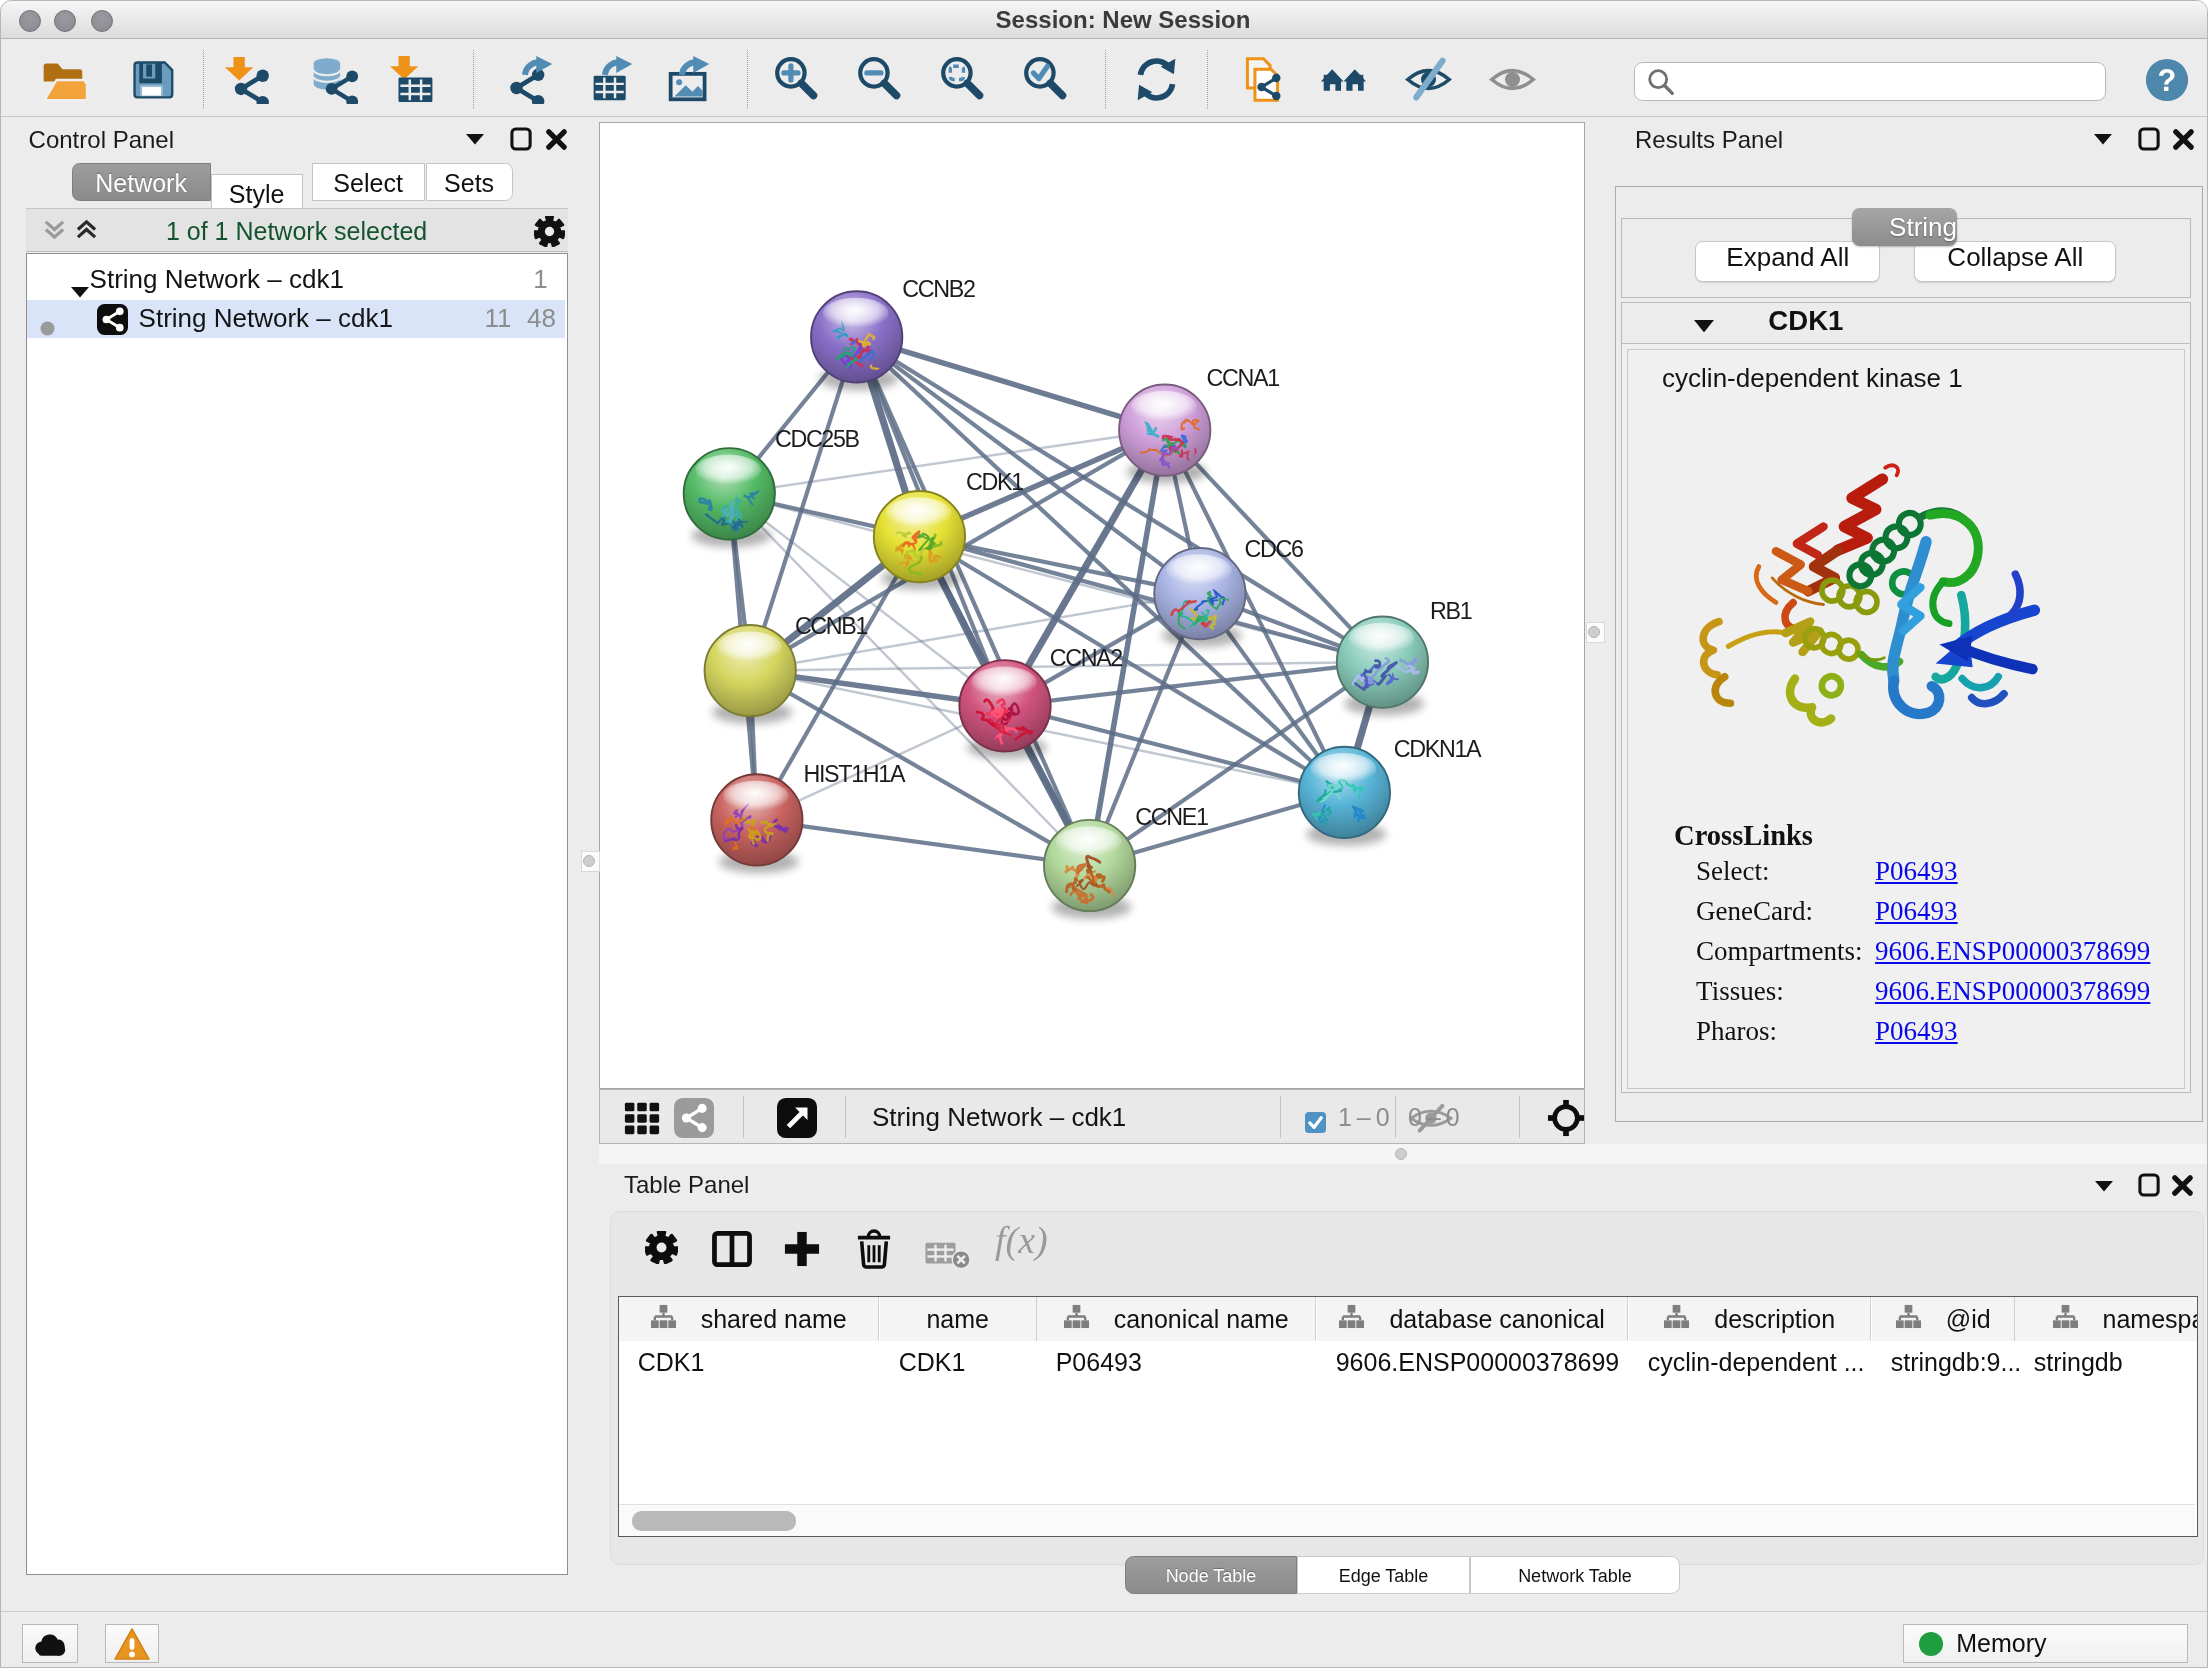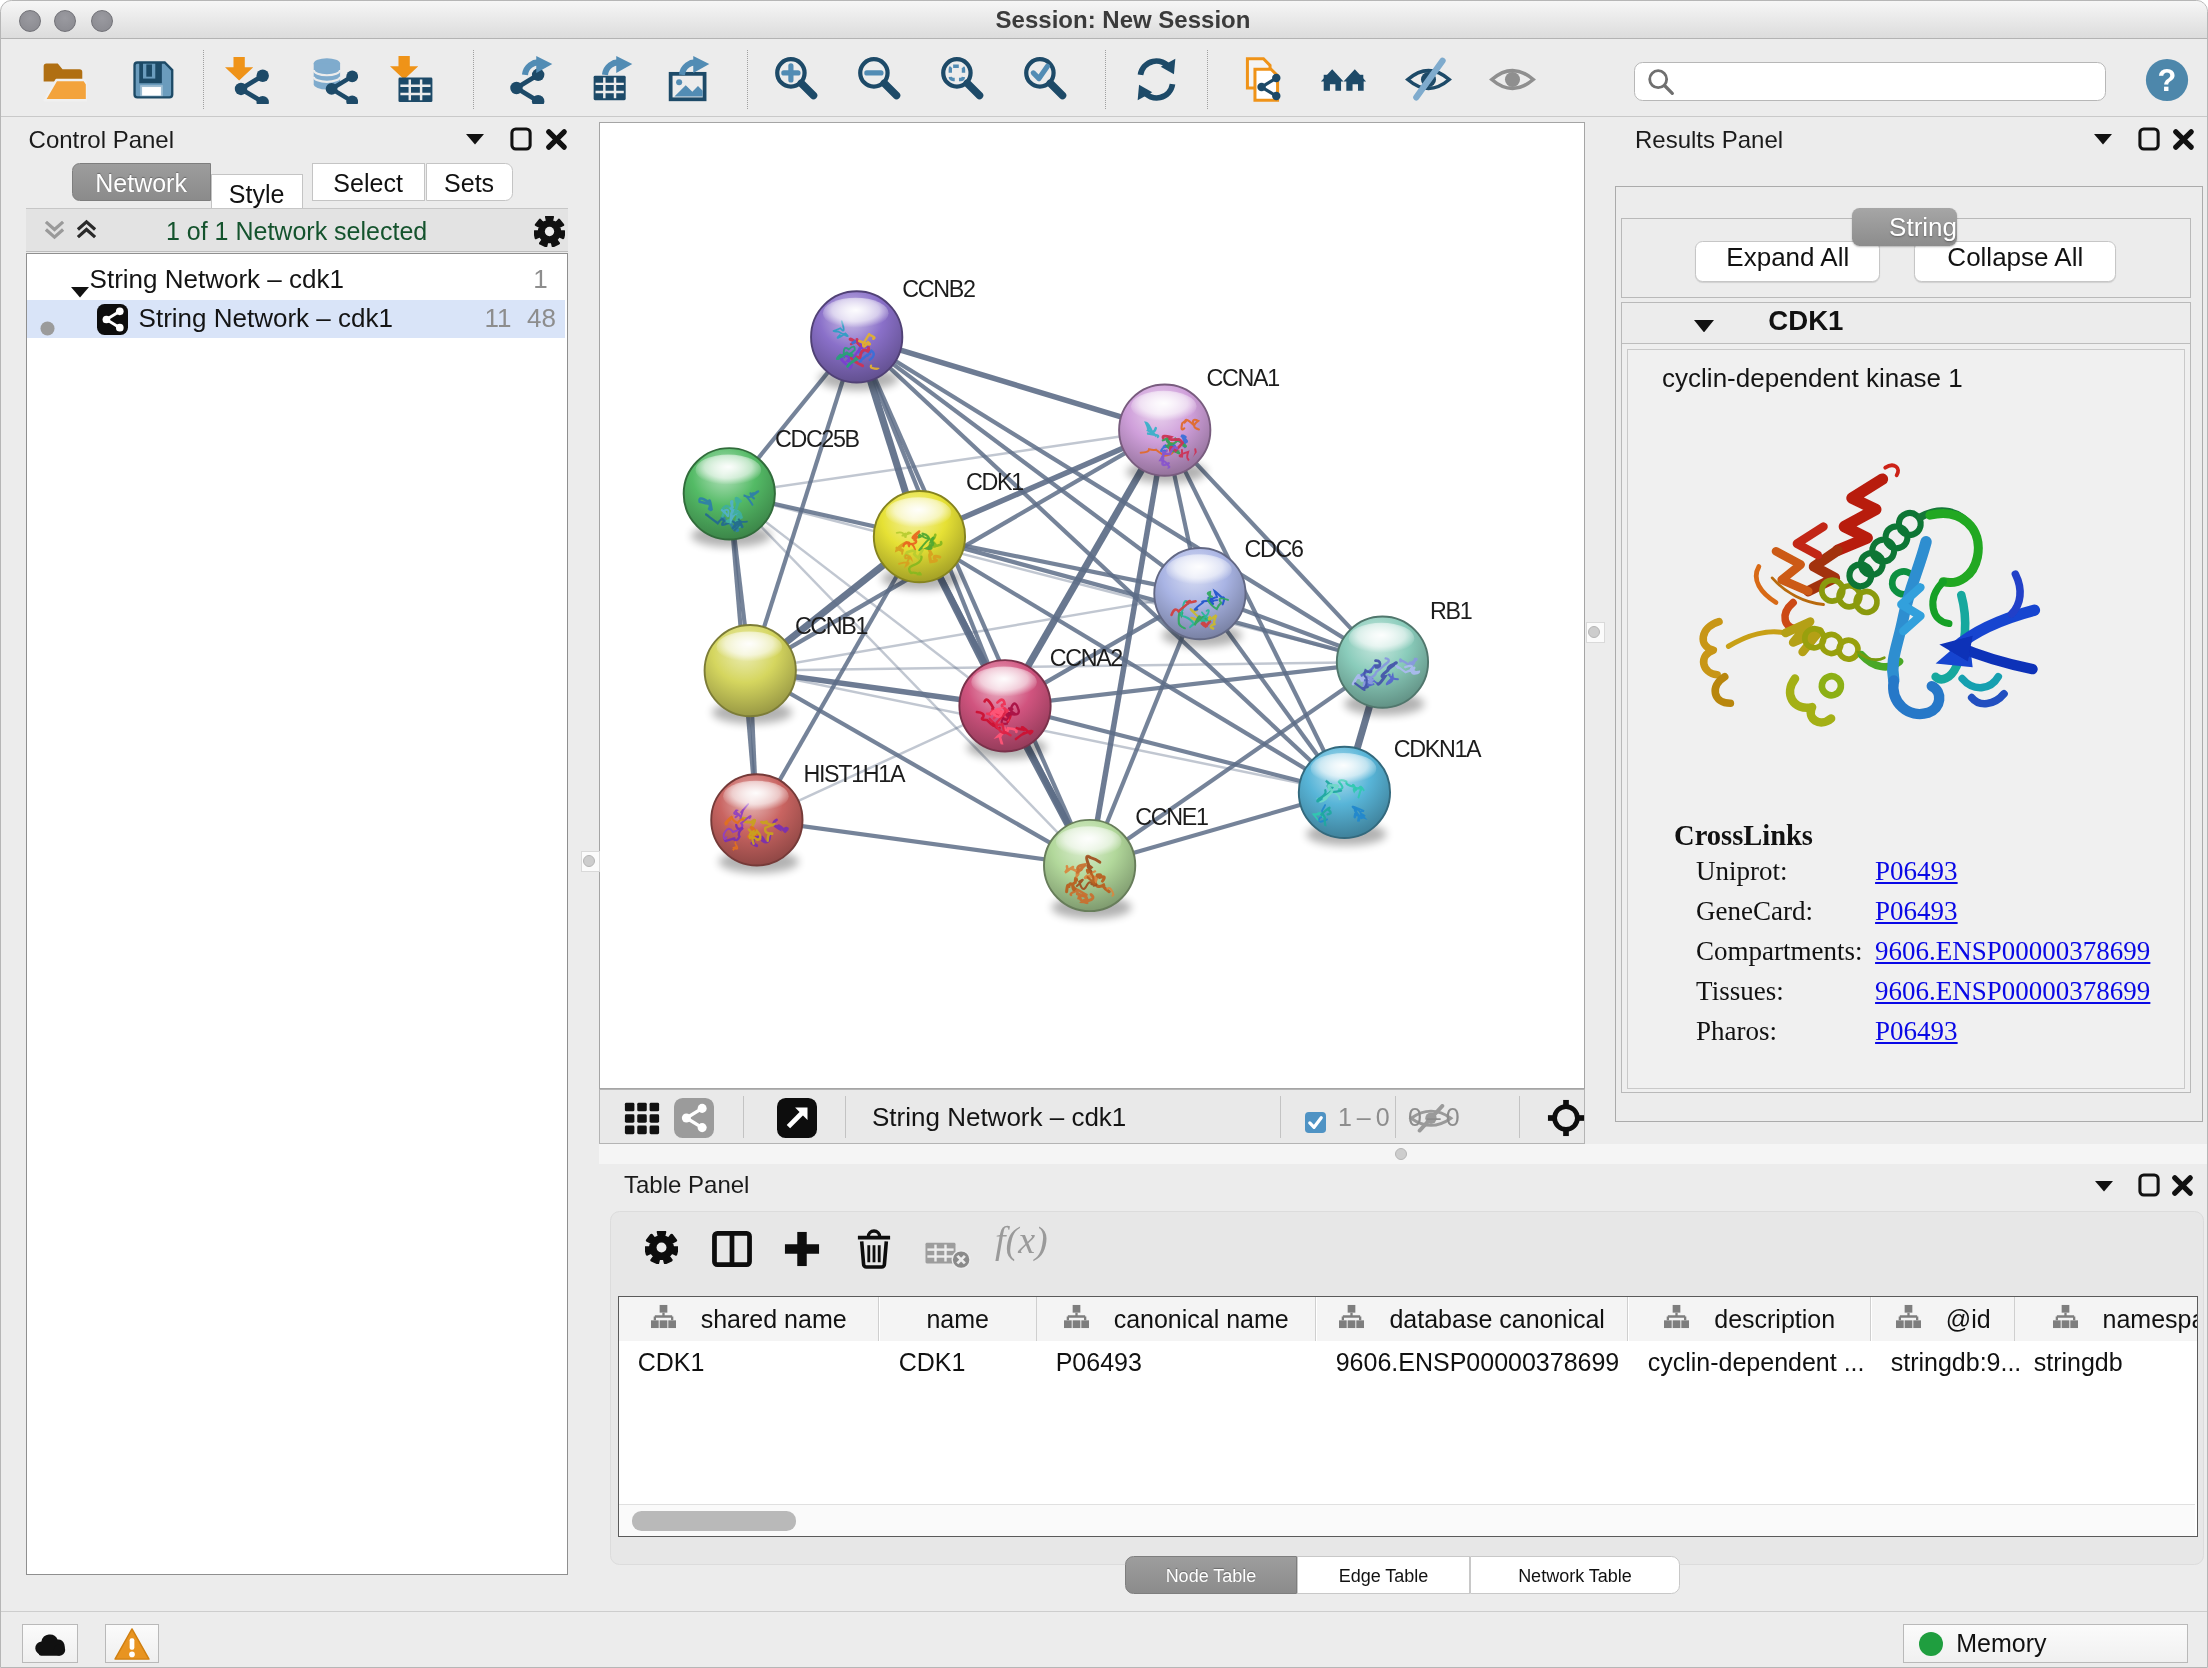--- a/index.html
+++ b/index.html
@@ -817,21 +817,21 @@
               <path d="M340,246 C330,258 314,260 306,250" fill="none" stroke="#2050c0" stroke-width="8" stroke-linecap="round" stroke-linejoin="round"></path>
               <path d="M352,120 C360,136 358,152 348,162" fill="none" stroke="#2340c8" stroke-width="8" stroke-linecap="round" stroke-linejoin="round"></path>
               <path d="M186,202 C196,210 206,212 214,208" fill="none" stroke="#7a9a10" stroke-width="3" stroke-linecap="round" stroke-linejoin="round"></path>
             </g>
             <filter id="softblur">
               <feGaussianBlur stdDeviation="0.7"></feGaussianBlur>
             </filter>
           </svg>
         <div class="abs xl-serif" style="left:46px;top:470px;font-size:28.5px;font-weight:bold;color:#111">CrossLinks</div>
         <div id="xl-rows">
-            <div class="xlrow xl-serif" style="left:68px;top:506px">Uniprot:</div>
+            <div class="xlrow xl-serif" style="left:68px;top:506px">Select:</div>
             <div class="xlrow xl-serif xlink" style="left:247px;top:506px">P06493</div>
             <div class="xlrow xl-serif" style="left:68px;top:546px">GeneCard:</div>
             <div class="xlrow xl-serif xlink" style="left:247px;top:546px">P06493</div>
             <div class="xlrow xl-serif" style="left:68px;top:586px">Compartments:</div>
             <div class="xlrow xl-serif xlink" style="left:247px;top:586px">9606.ENSP00000378699</div>
             <div class="xlrow xl-serif" style="left:68px;top:626px">Tissues:</div>
             <div class="xlrow xl-serif xlink" style="left:247px;top:626px">9606.ENSP00000378699</div>
             <div class="xlrow xl-serif" style="left:68px;top:666px">Pharos:</div>
             <div class="xlrow xl-serif xlink" style="left:247px;top:666px">P06493</div>
           </div>

